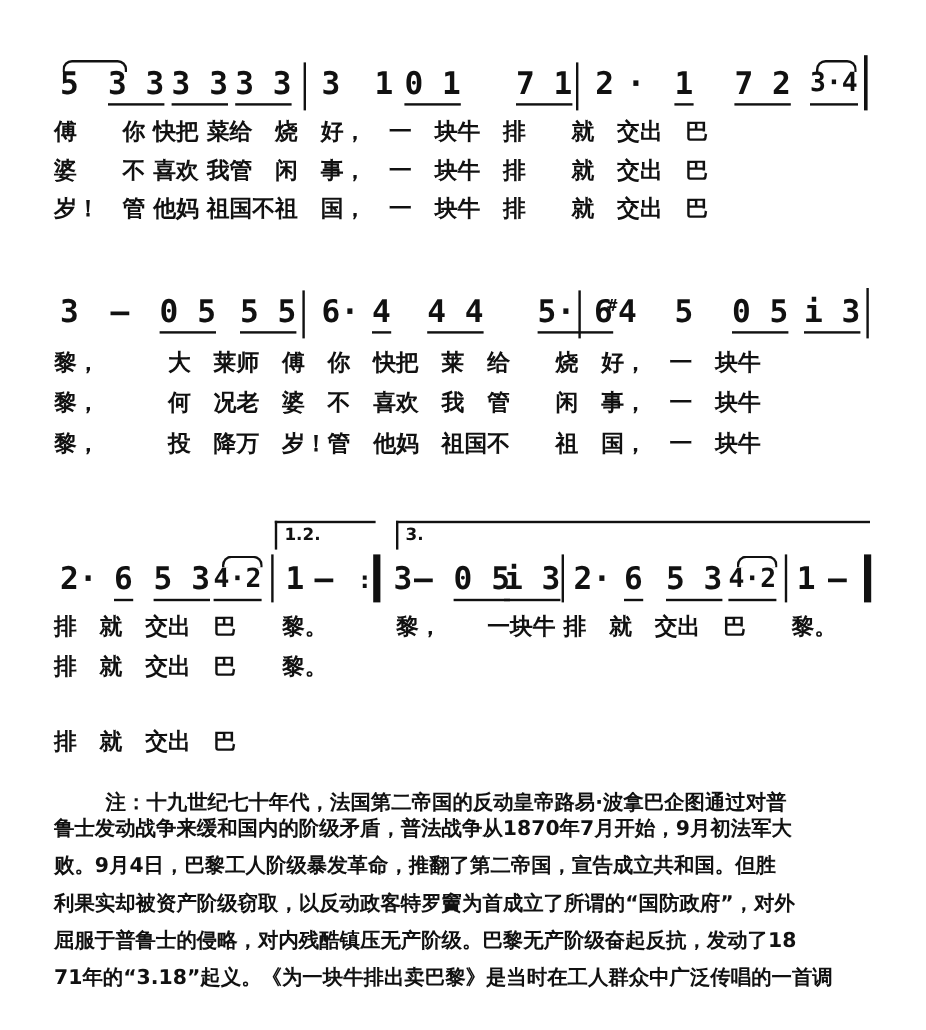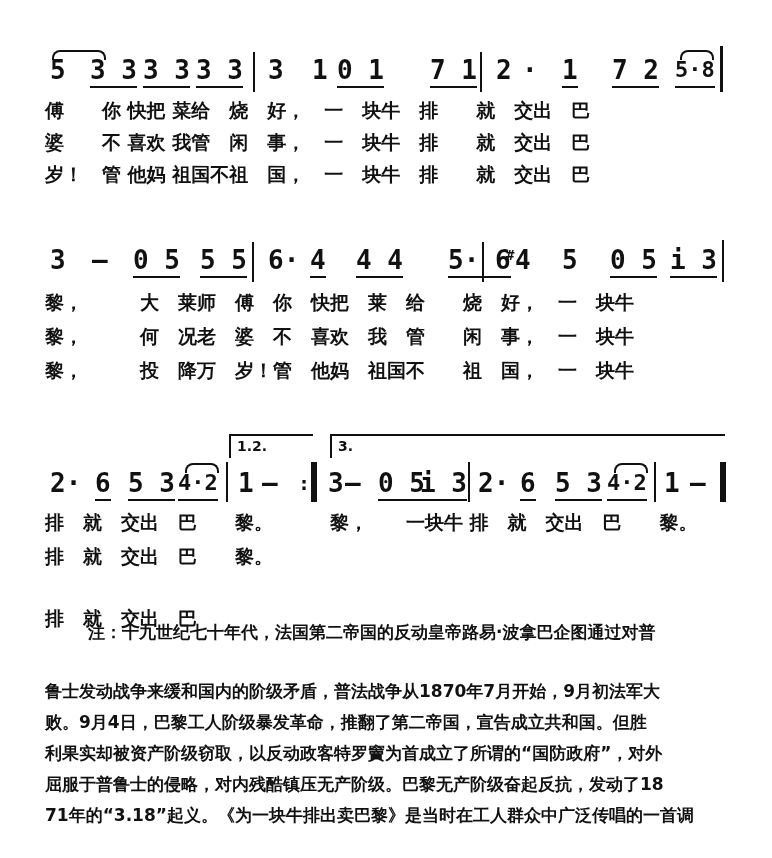--- a/index.html
+++ b/index.html
@@ -29,21 +29,21 @@
   <div class="abs note" style="left:268px;top:55px;">3</div>
   <div class="abs note" style="left:312px;top:55px;">1</div>
   <div class="abs note ul" style="left:337px;top:55px;">0 1</div>
   <div class="abs note ul" style="left:430px;top:55px;">7 1</div>
   <div class="bar" style="left:480px;top:52px;height:40px;"></div>
   <div class="abs note" style="left:496px;top:55px;">2</div>
   <div class="abs note" style="left:522px;top:55px;">·</div>
   <div class="abs note ul" style="left:562px;top:55px;">1</div>
   <div class="abs note ul" style="left:612px;top:55px;">7 2</div>
   <div class="slur" style="left:680px;top:50px;width:30px;"></div>
-  <div class="abs note ul" style="left:675px;top:55px;font-size:22px;">5·8</div>
+  <div class="abs note ul" style="left:675px;top:55px;font-size:22px;">3·4</div>
   <div class="bar" style="left:720px;top:46px;height:46px;width:3px;"></div>
 
   <div class="abs lyric" style="left:45px;top:98px;">傅　　你 快把 菜给　烧　好，　一　块牛　排　　就　交出　巴</div>
   <div class="abs lyric" style="left:45px;top:130px;">婆　　不 喜欢 我管　闲　事，　一　块牛　排　　就　交出　巴</div>
   <div class="abs lyric" style="left:45px;top:162px;">岁！　管 他妈 祖国不祖　国，　一　块牛　排　　就　交出　巴</div>
 </div>
 
 <div>
   <div class="abs note" style="left:50px;top:245px;">3</div>
   <div class="abs note" style="left:92px;top:245px;">—</div>
@@ -99,19 +99,19 @@
   <div class="abs note" style="left:664px;top:468px;">1</div>
   <div class="abs note" style="left:690px;top:468px;">—</div>
   <div class="bar thick" style="left:720px;top:462px;height:40px;"></div>
 
   <div class="abs lyric" style="left:45px;top:510px;">排　就　交出　巴　　黎。　　　黎，　　一块牛 排　就　交出　巴　　黎。</div>
   <div class="abs lyric" style="left:45px;top:544px;">排　就　交出　巴　　黎。</div>
   <div class="abs lyric" style="left:45px;top:606px;text-align:right;">排　就　交出　巴</div>
 </div>
 
 <div>
-  <div class="abs foot" style="left:88px;top:617px;">注：十九世纪七十年代，法国第二帝国的反动皇帝路易·波拿巴企图通过对普</div>
+  <div class="abs foot" style="left:88px;top:654px;">注：十九世纪七十年代，法国第二帝国的反动皇帝路易·波拿巴企图通过对普</div>
   <div class="abs foot" style="left:45px;top:676px;">鲁士发动战争来缓和国内的阶级矛盾，普法战争从1870年7月开始，9月初法军大</div>
   <div class="abs foot" style="left:45px;top:707px;">败。9月4日，巴黎工人阶级暴发革命，推翻了第二帝国，宣告成立共和国。但胜</div>
   <div class="abs foot" style="left:45px;top:738px;">利果实却被资产阶级窃取，以反动政客特罗竇为首成立了所谓的“国防政府”，对外</div>
   <div class="abs foot" style="left:45px;top:769px;">屈服于普鲁士的侵略，对内残酷镇压无产阶级。巴黎无产阶级奋起反抗，发动了18</div>
   <div class="abs foot" style="left:45px;top:800px;">71年的“3.18”起义。《为一块牛排出卖巴黎》是当时在工人群众中广泛传唱的一首调</div>
 </div>
 
 </body></html>

